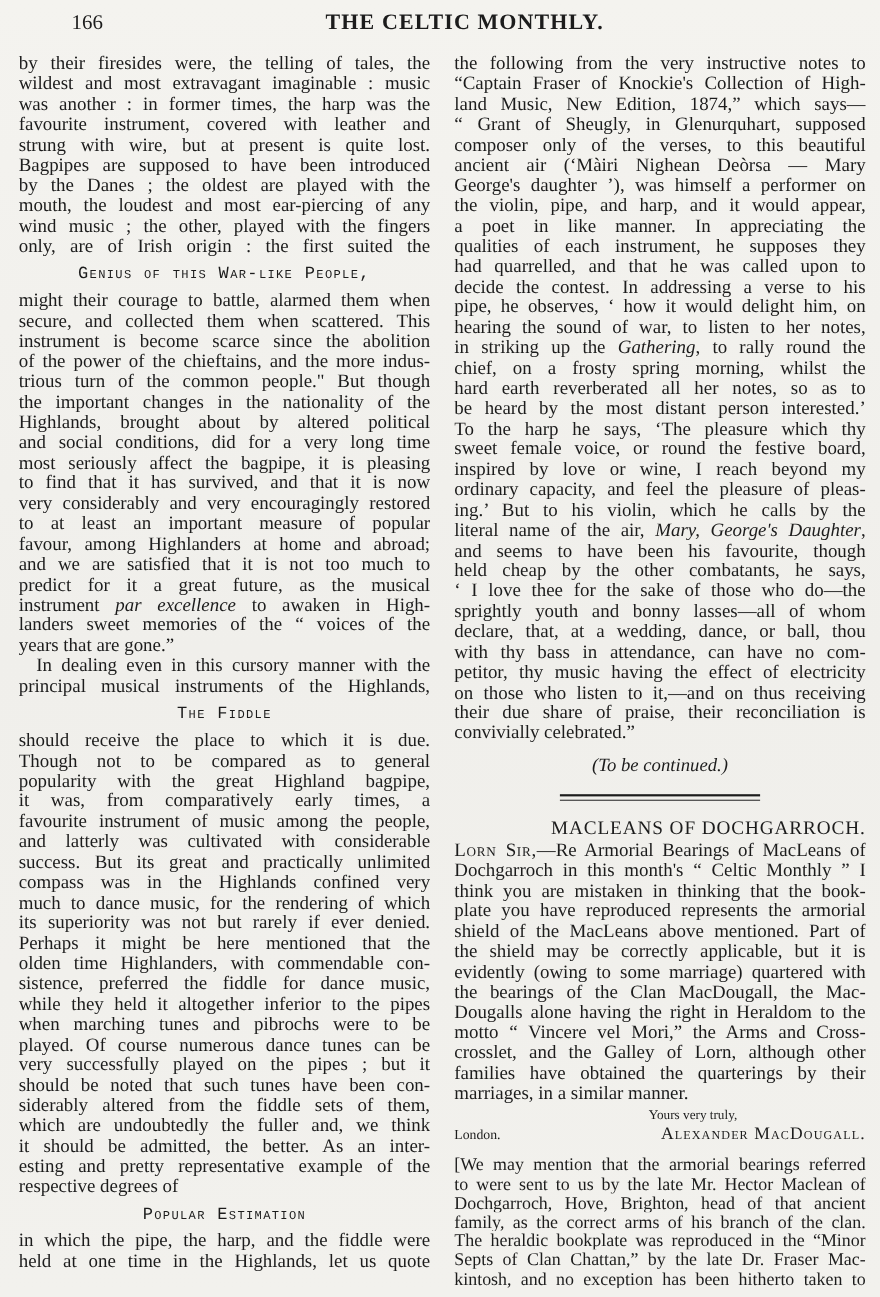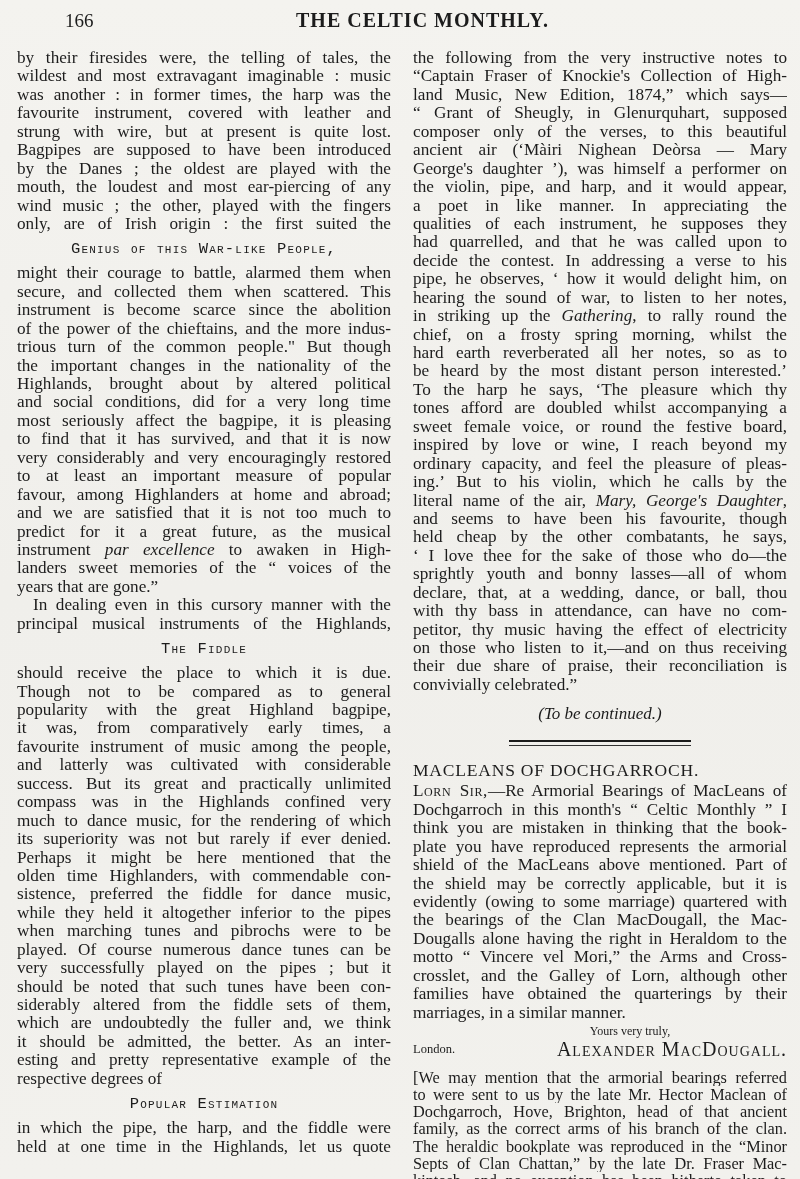--- a/index.html
+++ b/index.html
@@ -28,25 +28,25 @@
   .sc-head {
     display: block; text-align: center; font-family: Liberation Mono, monospace;
     font-size: 15.5px; letter-spacing: 1.2px; font-variant: small-caps;
     height: 26px; line-height: 26px; margin: 3px 0 2px 0;
   }
   em { font-style: italic; }
   .continued { display: block; text-align: center; font-style: italic; font-size: 17px; height: 24px; line-height: 24px; margin-top: 8px; font-family: "Liberation Serif", serif; }
   .rule { margin: 14px auto 0 auto; width: 182px; }
   .rule div { height: 2px; background: #1c1c1c; }
   .rule .thin { height: 1px; margin-top: 3px; background: #333; }
-  .article-title { display: block; text-align: left; font-family: "Liberation Serif", serif; font-size: 17.5px; letter-spacing: 0.8px; margin-top: 12px; height: 24px; line-height: 24px; }
+  .article-title { display: block; text-align: right; font-family: "Liberation Serif", serif; font-size: 17.5px; letter-spacing: 0.8px; margin-top: 12px; height: 24px; line-height: 24px; }
   .sc { font-variant: small-caps; letter-spacing: 0.6px; }
   .sign-row { position: relative; height: 18.45px; line-height: 18.45px; font-family: "Liberation Serif", serif; }
   .sign-row .place { position: absolute; left: 0; font-size: 12.5px; }
-  .sign-row .name { position: absolute; right: 0; font-size: 20px; font-variant: small-caps; letter-spacing: 1px; }
+  .sign-row .name { position: absolute; right: 0; font-size: 16px; font-variant: small-caps; letter-spacing: 1px; }
   .closing { display:block; text-align:center; height:18.45px; line-height:18.45px; font-family:"Liberation Serif",serif; font-size:12px; padding-left: 60px;}
   .note { margin-top: 10px; }
   .note .line { font-size: 16.3px; height: 17.2px; line-height: 17.2px; font-family: Liberation Serif, serif; }
 </style>
 </head>
 <body>
 
 <div class="page">
 
   <div class="header">
@@ -143,21 +143,20 @@
       <span class="line">qualities of each instrument, he supposes they</span>
       <span class="line">had quarrelled, and that he was called upon to</span>
       <span class="line">decide the contest.  In addressing a verse to his</span>
       <span class="line">pipe, he observes, ‘ how it would delight him, on</span>
       <span class="line">hearing the sound of war, to listen to her notes,</span>
       <span class="line"><span>in striking up the </span><em>Gathering</em><span>, to rally round the</span></span>
       <span class="line">chief, on a frosty spring morning, whilst the</span>
       <span class="line">hard earth reverberated all her notes, so as to</span>
       <span class="line">be heard by the most distant person interested.’</span>
       <span class="line">To the harp he says, ‘The pleasure which thy</span>
-      <span class="line">tones afford are doubled whilst accompanying a</span>
       <span class="line">sweet female voice, or round the festive board,</span>
       <span class="line">inspired by love or wine, I reach beyond my</span>
       <span class="line">ordinary capacity, and feel the pleasure of pleas-</span>
       <span class="line">ing.’  But to his violin, which he calls by the</span>
       <span class="line"><span>literal name of the air, </span><em>Mary, George's Daughter</em><span>,</span></span>
       <span class="line">and seems to have been his favourite, though</span>
       <span class="line">held cheap by the other combatants, he says,</span>
       <span class="line">‘ I love thee for the sake of those who do—the</span>
       <span class="line">sprightly youth and bonny lasses—all of whom</span>
       <span class="line">declare, that, at a wedding, dance, or ball, thou</span>

